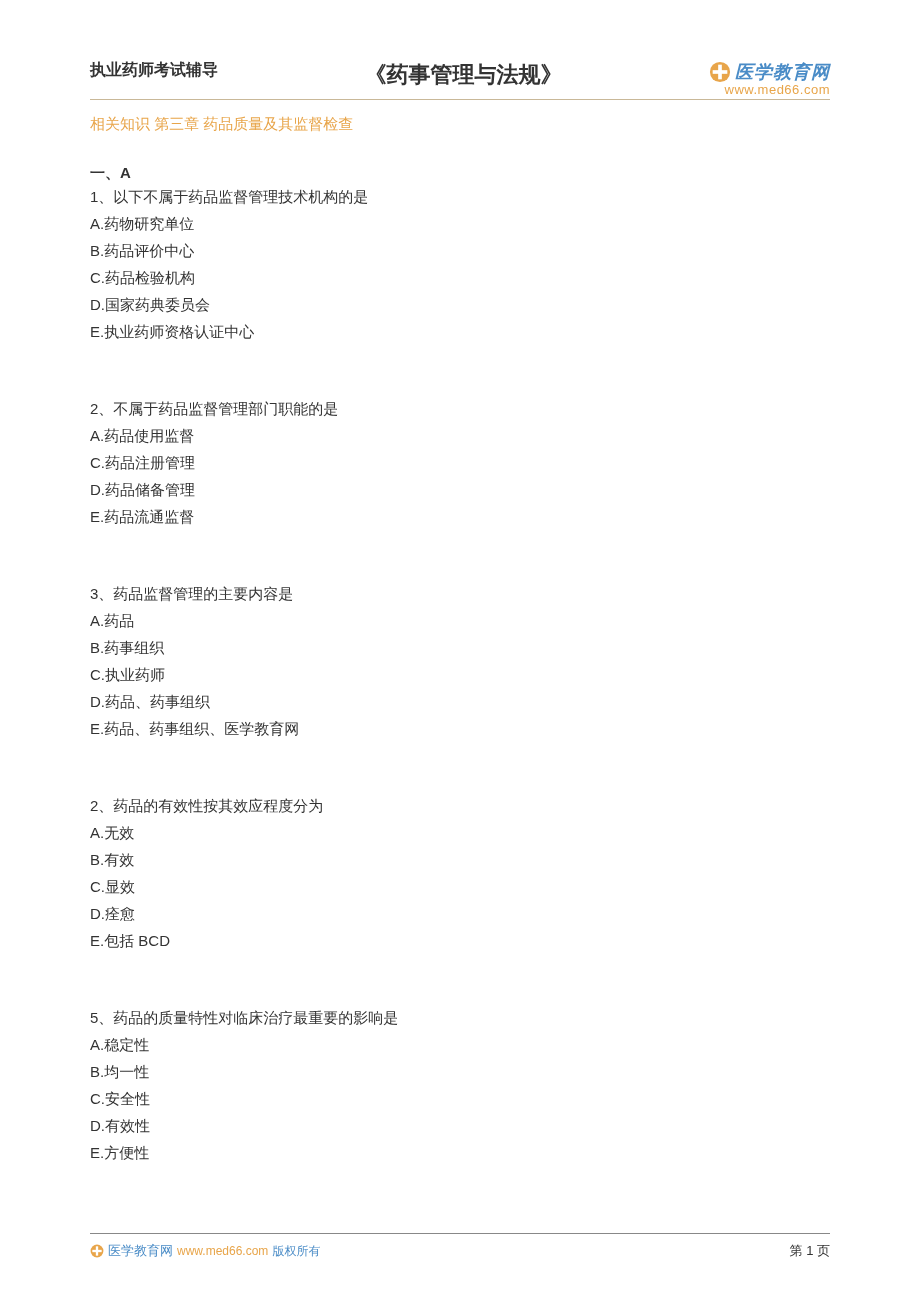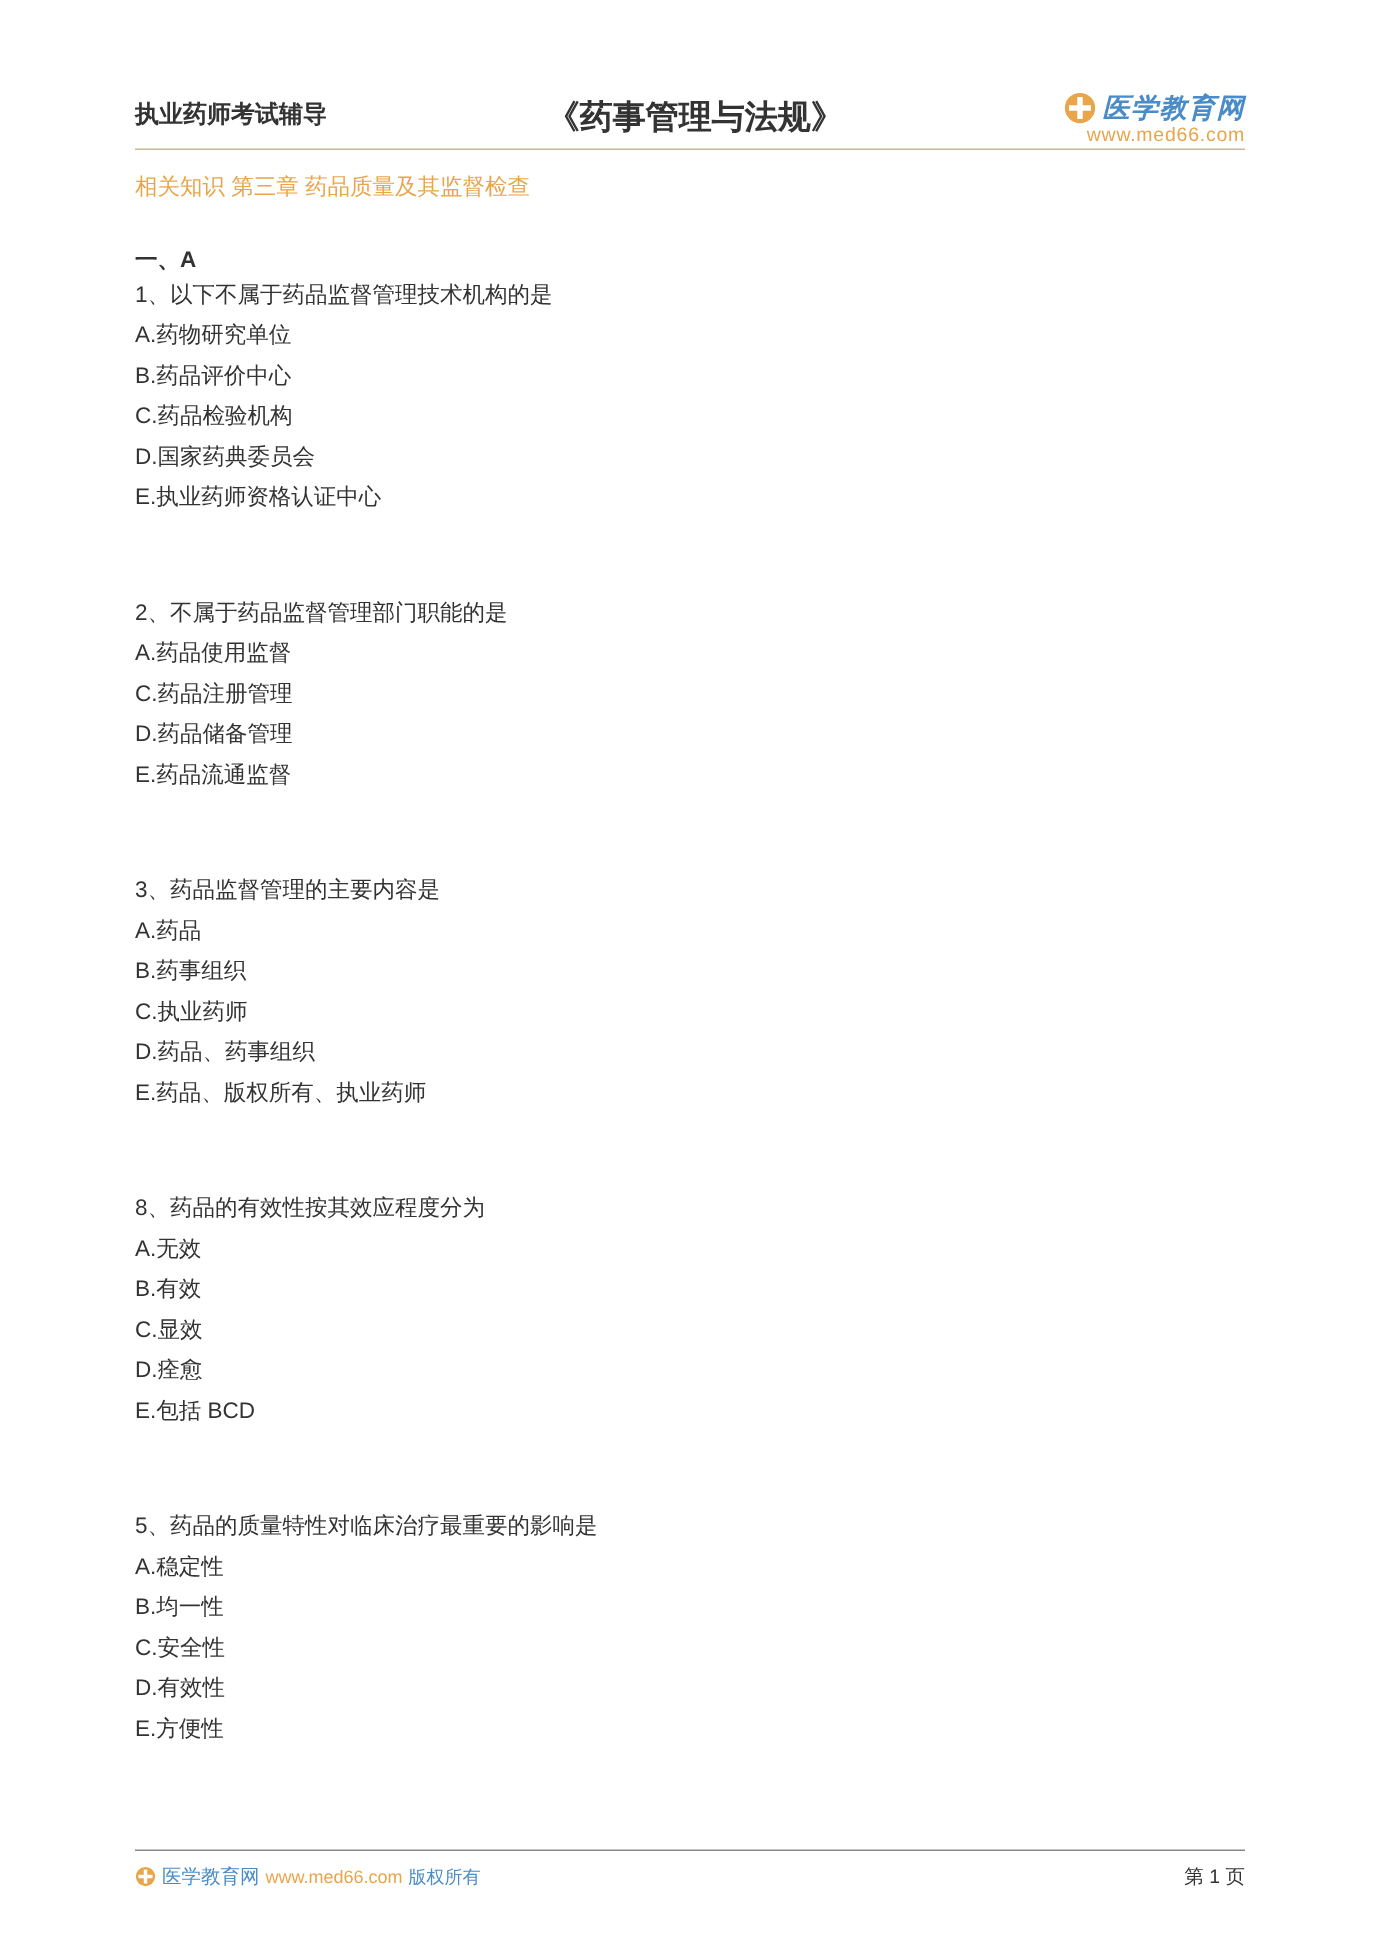--- a/index.html
+++ b/index.html
@@ -12,21 +12,21 @@
       background: #ffffff;
       width: 920px;
       min-height: 1302px;
       position: relative;
     }
     .page {
       padding: 60px 90px 40px 90px;
     }
     .header {
       display: flex;
-      align-items: center;
+      align-items: flex-start;
       justify-content: space-between;
       border-bottom: 1px solid #c9b898;
       padding-bottom: 2px;
       margin-bottom: 15px;
     }
     .header-left {
       font-size: 16px;
       font-weight: bold;
       color: #333;
       padding-bottom: 4px;
@@ -175,25 +175,25 @@
     <div class="option">D.药品储备管理</div>
     <div class="option">E.药品流通监督</div>
   </div>
 
   <div class="question-block">
     <div class="question-text">3、药品监督管理的主要内容是</div>
     <div class="option">A.药品</div>
     <div class="option">B.药事组织</div>
     <div class="option">C.执业药师</div>
     <div class="option">D.药品、药事组织</div>
-    <div class="option">E.药品、版权所有、执业药师</div>
-  </div>
-
-  <div class="question-block">
-    <div class="question-text">8、药品的有效性按其效应程度分为</div>
+    <div class="option">E.药品、药事组织、医学教育网</div>
+  </div>
+
+  <div class="question-block">
+    <div class="question-text">2、药品的有效性按其效应程度分为</div>
     <div class="option">A.无效</div>
     <div class="option">B.有效</div>
     <div class="option">C.显效</div>
     <div class="option">D.痊愈</div>
     <div class="option">E.包括 BCD</div>
   </div>
 
   <div class="question-block">
     <div class="question-text">5、药品的质量特性对临床治疗最重要的影响是</div>
     <div class="option">A.稳定性</div>

